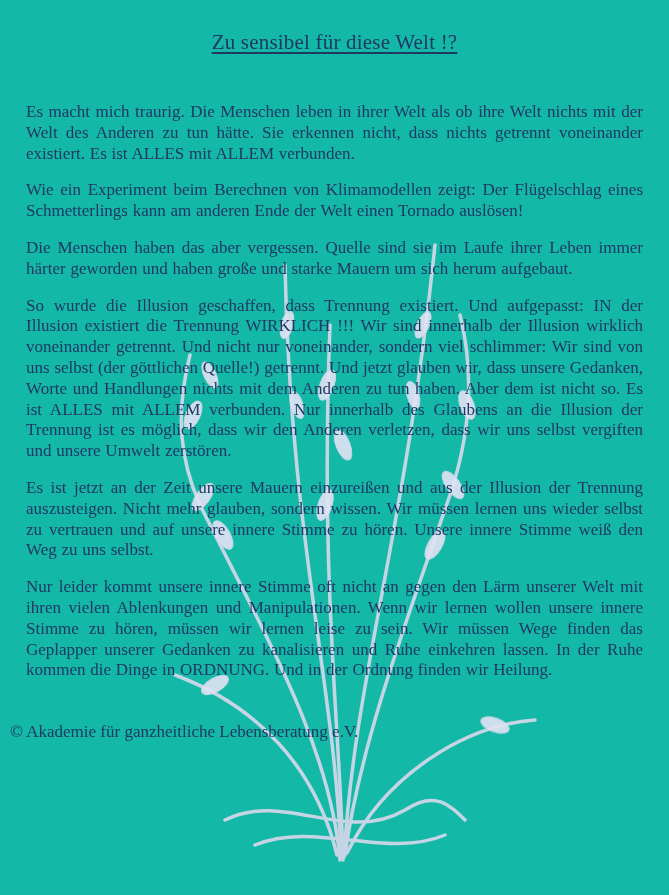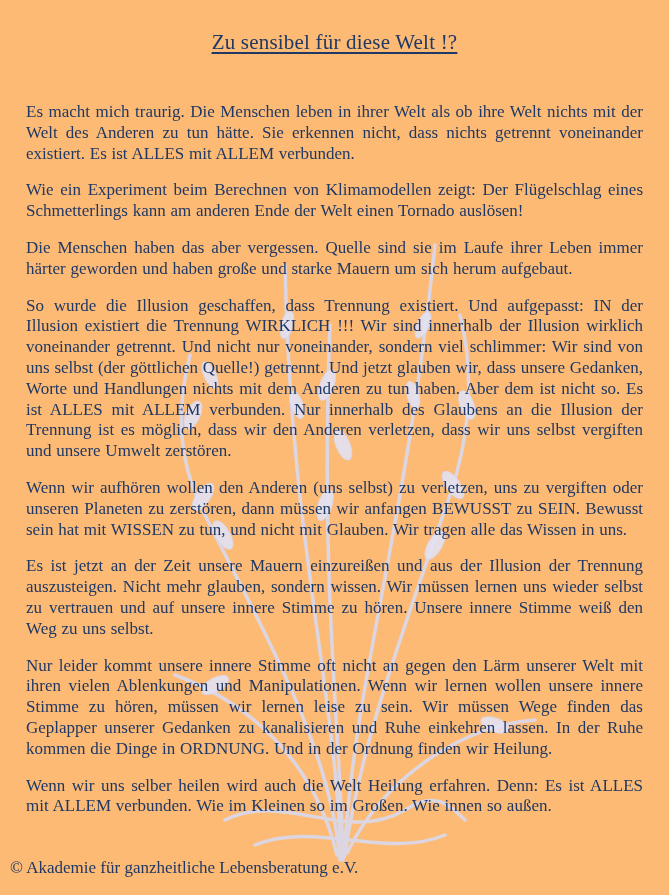--- a/index.html
+++ b/index.html
@@ -1,20 +1,20 @@
 <!DOCTYPE html>
 <html lang="de"><head>
 <meta charset="utf-8">
 <style>
   html,body{margin:0;padding:0;background:#ffffff;}
   .page{
     position:relative;
     width:669px;
     height:895px;
-    background:#fdba74;
+    background:#14b8a6;
     overflow:hidden;
     font-family:"Liberation Serif","DejaVu Serif",serif;
     color:#1f3864;
   }
   
   .watermark{
     position:absolute;
     left:105px;
     top:205px;
     width:470px;
@@ -96,22 +96,20 @@
 
   <div class="content">
 
     <h1 class="title">Zu sensibel für diese Welt !?</h1>
 
     <div class="body-text">
       <p>Es macht mich traurig. Die Menschen leben in ihrer Welt als ob ihre Welt nichts mit der Welt des Anderen zu tun hätte. Sie erkennen nicht, dass nichts getrennt voneinander existiert. Es ist ALLES mit ALLEM verbunden.</p>
       <p>Wie ein Experiment beim Berechnen von Klimamodellen zeigt: Der Flügelschlag eines Schmetterlings kann am anderen Ende der Welt einen Tornado auslösen!</p>
       <p>Die Menschen haben das aber vergessen. Quelle sind sie im Laufe ihrer Leben immer härter geworden und haben große und starke Mauern um sich herum aufgebaut.</p>
       <p>So wurde die Illusion geschaffen, dass Trennung existiert. Und aufgepasst: IN der Illusion existiert die Trennung WIRKLICH !!! Wir sind innerhalb der Illusion wirklich voneinander getrennt. Und nicht nur voneinander, sondern viel schlimmer: Wir sind von uns selbst (der göttlichen Quelle!) getrennt. Und jetzt glauben wir, dass unsere Gedanken, Worte und Handlungen nichts mit dem Anderen zu tun haben. Aber dem ist nicht so. Es ist ALLES mit ALLEM verbunden. Nur innerhalb des Glaubens an die Illusion der Trennung ist es möglich, dass wir den Anderen verletzen, dass wir uns selbst vergiften und unsere Umwelt zerstören.</p>
-      <p>Wenn wir aufhören wollen den Anderen (uns selbst) zu verletzen, uns zu vergiften oder unseren Planeten zu zerstören, dann müssen wir anfangen BEWUSST zu SEIN. Bewusst sein hat mit WISSEN zu tun, und nicht mit Glauben. Wir tragen alle das Wissen in uns.</p>
       <p>Es ist jetzt an der Zeit unsere Mauern einzureißen und aus der Illusion der Trennung auszusteigen. Nicht mehr glauben, sondern wissen. Wir müssen lernen uns wieder selbst zu vertrauen und auf unsere innere Stimme zu hören. Unsere innere Stimme weiß den Weg zu uns selbst.</p>
       <p>Nur leider kommt unsere innere Stimme oft nicht an gegen den Lärm unserer Welt mit ihren vielen Ablenkungen und Manipulationen. Wenn wir lernen wollen unsere innere Stimme zu hören, müssen wir lernen leise zu sein. Wir müssen Wege finden das Geplapper unserer Gedanken zu kanalisieren und Ruhe einkehren lassen. In der Ruhe kommen die Dinge in ORDNUNG. Und in der Ordnung finden wir Heilung.</p>
-      <p>Wenn wir uns selber heilen wird auch die Welt Heilung erfahren. Denn: Es ist ALLES mit ALLEM verbunden. Wie im Kleinen so im Großen. Wie innen so außen.</p>
     </div>
 
     <div class="footer">© Akademie für ganzheitliche Lebensberatung e.V.</div>
 
   </div>
 </div>
 
 </body></html>

